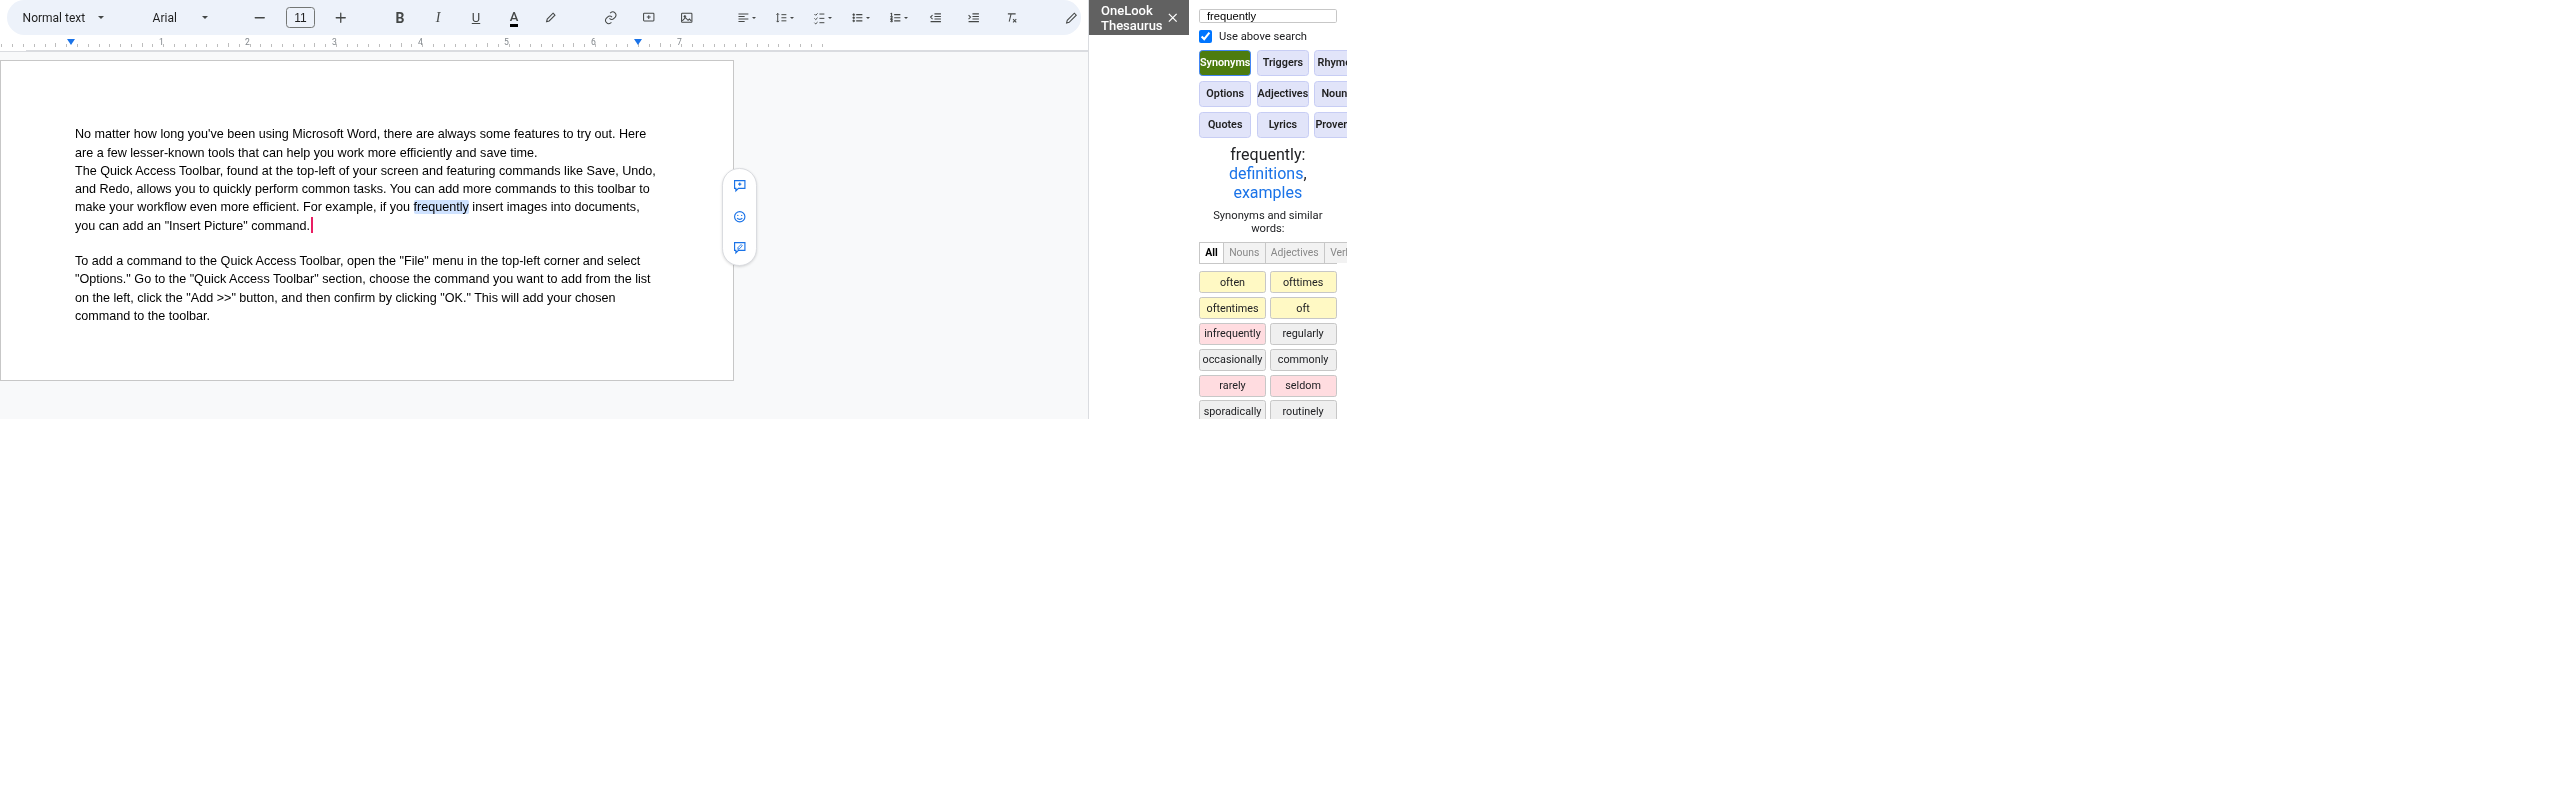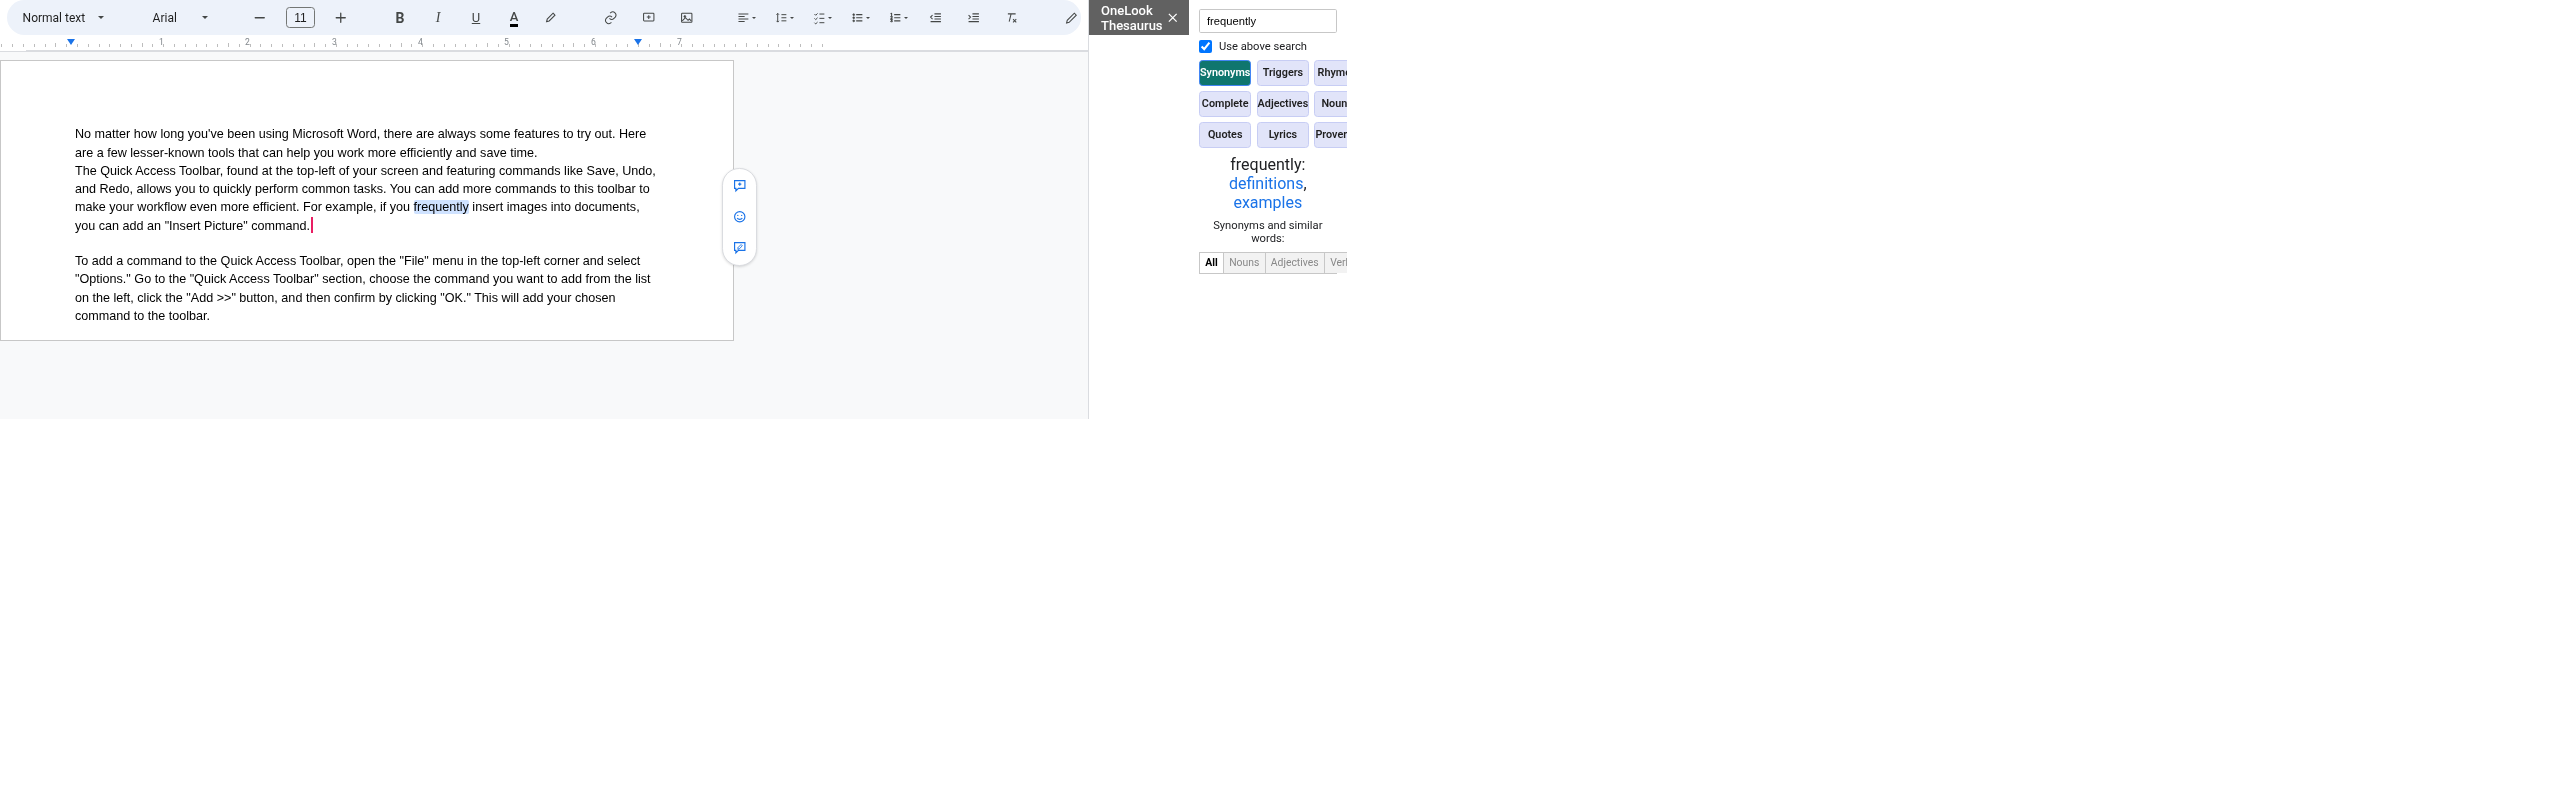--- a/index.html
+++ b/index.html
@@ -137,21 +137,21 @@
     position: relative;
     overflow: hidden;
     border-top: 0.9px solid #dadce0;
   }
   .page {
     position: absolute;
     left: 0; top: 8.6px;
     width: 734px;
     background: #fff;
     border: 0.9px solid #c7c7c7;
-    padding: 64px 74px 15px 74px;
+    padding: 64px 74px 55px 74px;
     font-family: Arial, sans-serif;
     color: #000;
   }
   .doc-p { font-size: 12.6px; line-height: 1.45; margin-bottom: 0; }
   .doc-h2 {
     font-size: 21.6px;
     font-weight: 400;
     margin-top: 22.4px;
     margin-bottom: 8.6px;
     font-family: Arial, sans-serif;
@@ -231,21 +231,21 @@
     height: 26px;
     background: #e1e4f9;
     border: 0.9px solid #c7cdf4;
     border-radius: 3.5px;
     font-size: 10.8px;
     font-weight: 600;
     color: #1f1f1f;
     display: flex; align-items: center; justify-content: center;
     cursor: pointer;
   }
-  .qtab.active { background: #0f766e; color: #fff; border-color: #4285f4; }
+  .qtab.active { background: #4d7c0f; color: #fff; border-color: #4285f4; }
   .freq-line { text-align: center; font-size: 16px; color: #202124; }
   .freq-line a { color: #1a73e8; text-decoration: none; }
   .section-title { text-align: center; font-size: 11.2px; }
   .pos-tabs {
     display: flex;
     border-bottom: 0.9px solid #c7c7c7;
   }
   .pos-tab {
     font-size: 10.4px;
     padding: 3.5px 5.2px;
@@ -549,33 +549,47 @@
   <div class="sidebar-body">
     <input class="search-input" value="frequently" style="">
     <label class="check-row">
       <input type="checkbox" checked="" style="">
       <span>Use above search</span>
     </label>
     <div class="query-tabs" id="qtabs">
         <div class="qtab active">Synonyms</div>
         <div class="qtab">Triggers</div>
         <div class="qtab">Rhymes</div>
-        <div class="qtab">Complete</div>
+        <div class="qtab">Options</div>
         <div class="qtab">Adjectives</div>
         <div class="qtab">Nouns</div>
         <div class="qtab">Quotes</div>
         <div class="qtab">Lyrics</div>
         <div class="qtab">Proverbs</div>
       </div>
     <div class="freq-line">
       <span>frequently: </span><a href="#">definitions</a><span>, </span><a href="#">examples</a>
     </div>
     <div class="section-title">Synonyms and similar words:</div>
     <div class="pos-tabs" id="postabs">
         <div class="pos-tab active">All</div>
         <div class="pos-tab">Nouns</div>
         <div class="pos-tab">Adjectives</div>
         <div class="pos-tab">Verbs</div>
         <div class="pos-tab">Adverbs</div>
       </div>
+    <div class="results-grid" id="results">
+        <div class="result y">often</div>
+        <div class="result y">ofttimes</div>
+        <div class="result y">oftentimes</div>
+        <div class="result y">oft</div>
+        <div class="result r">infrequently</div>
+        <div class="result g">regularly</div>
+        <div class="result g">occasionally</div>
+        <div class="result g">commonly</div>
+        <div class="result r">rarely</div>
+        <div class="result r">seldom</div>
+        <div class="result g">sporadically</div>
+        <div class="result g">routinely</div>
+      </div>
   </div>
 </div>
 
 
 </body></html>

